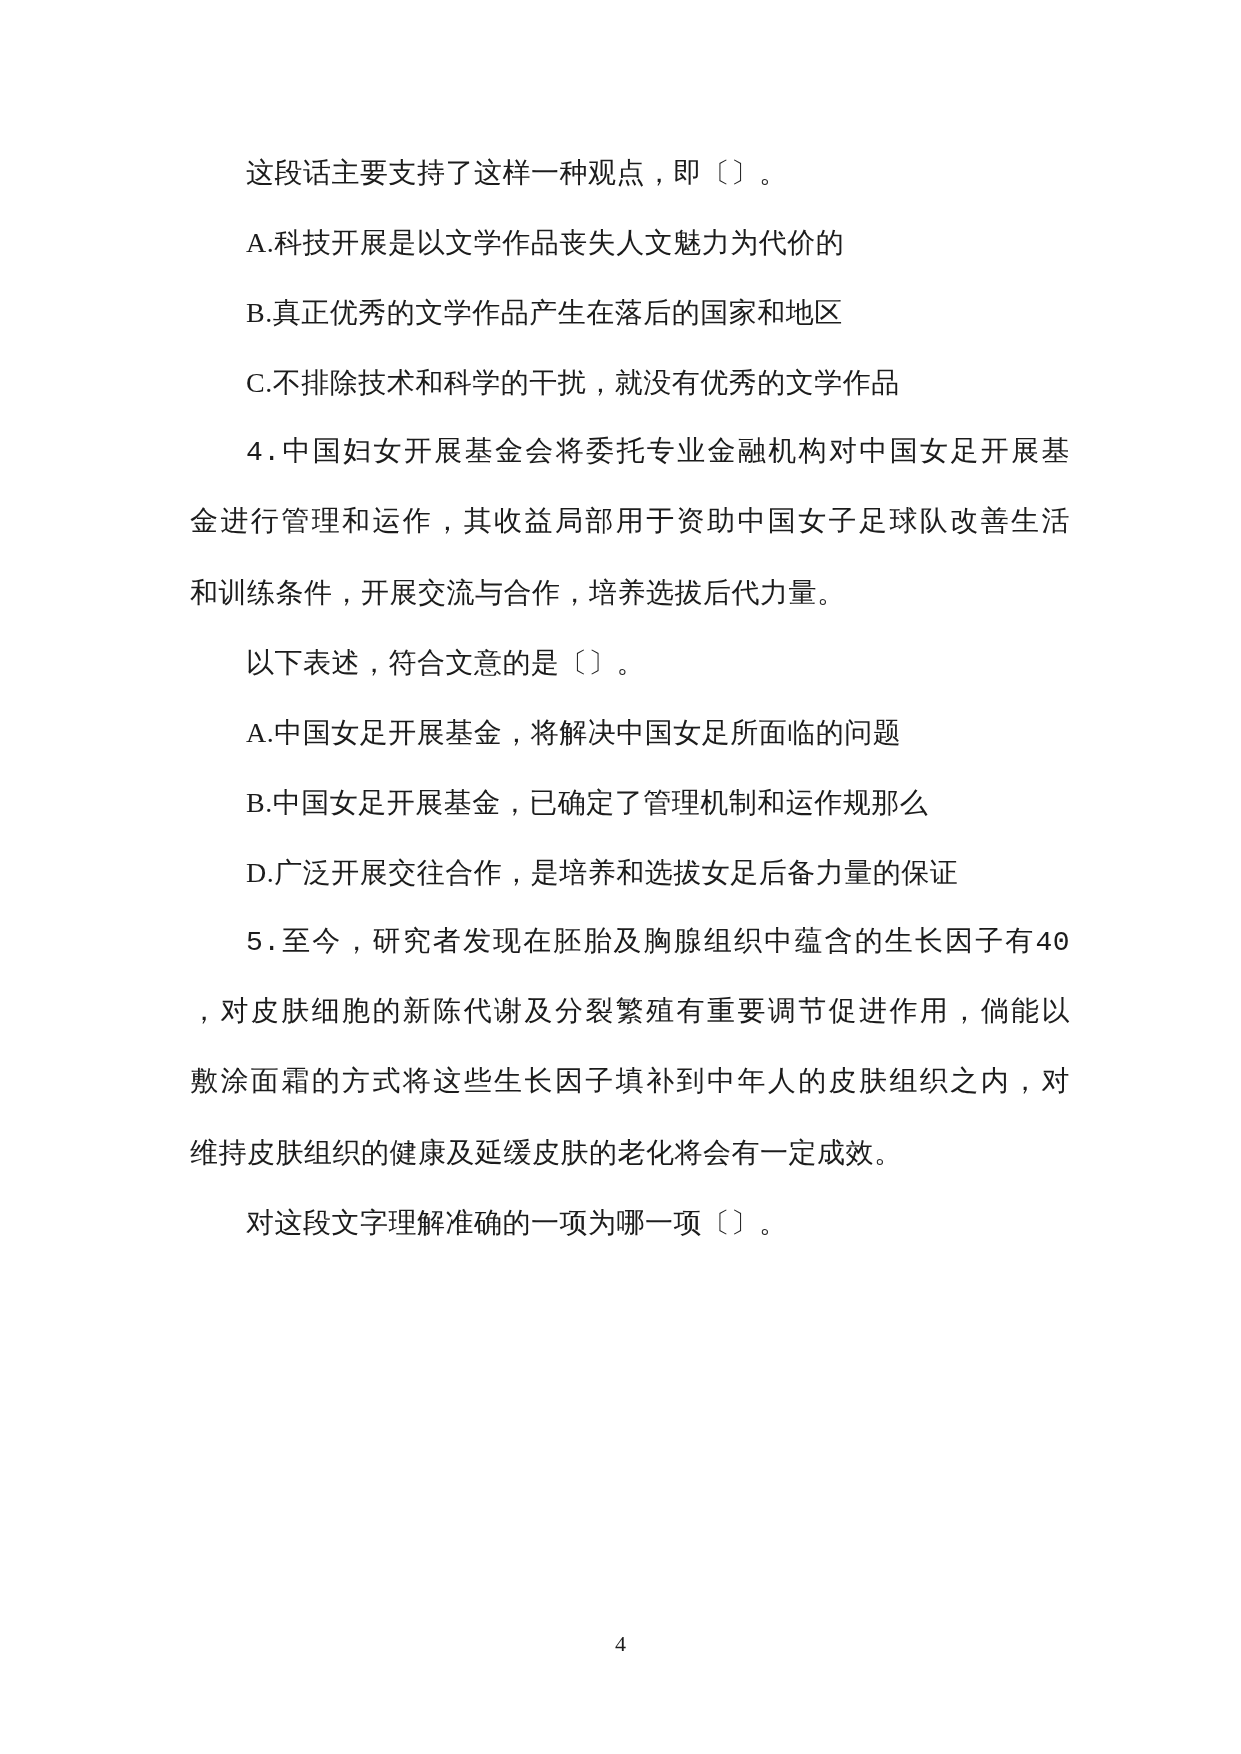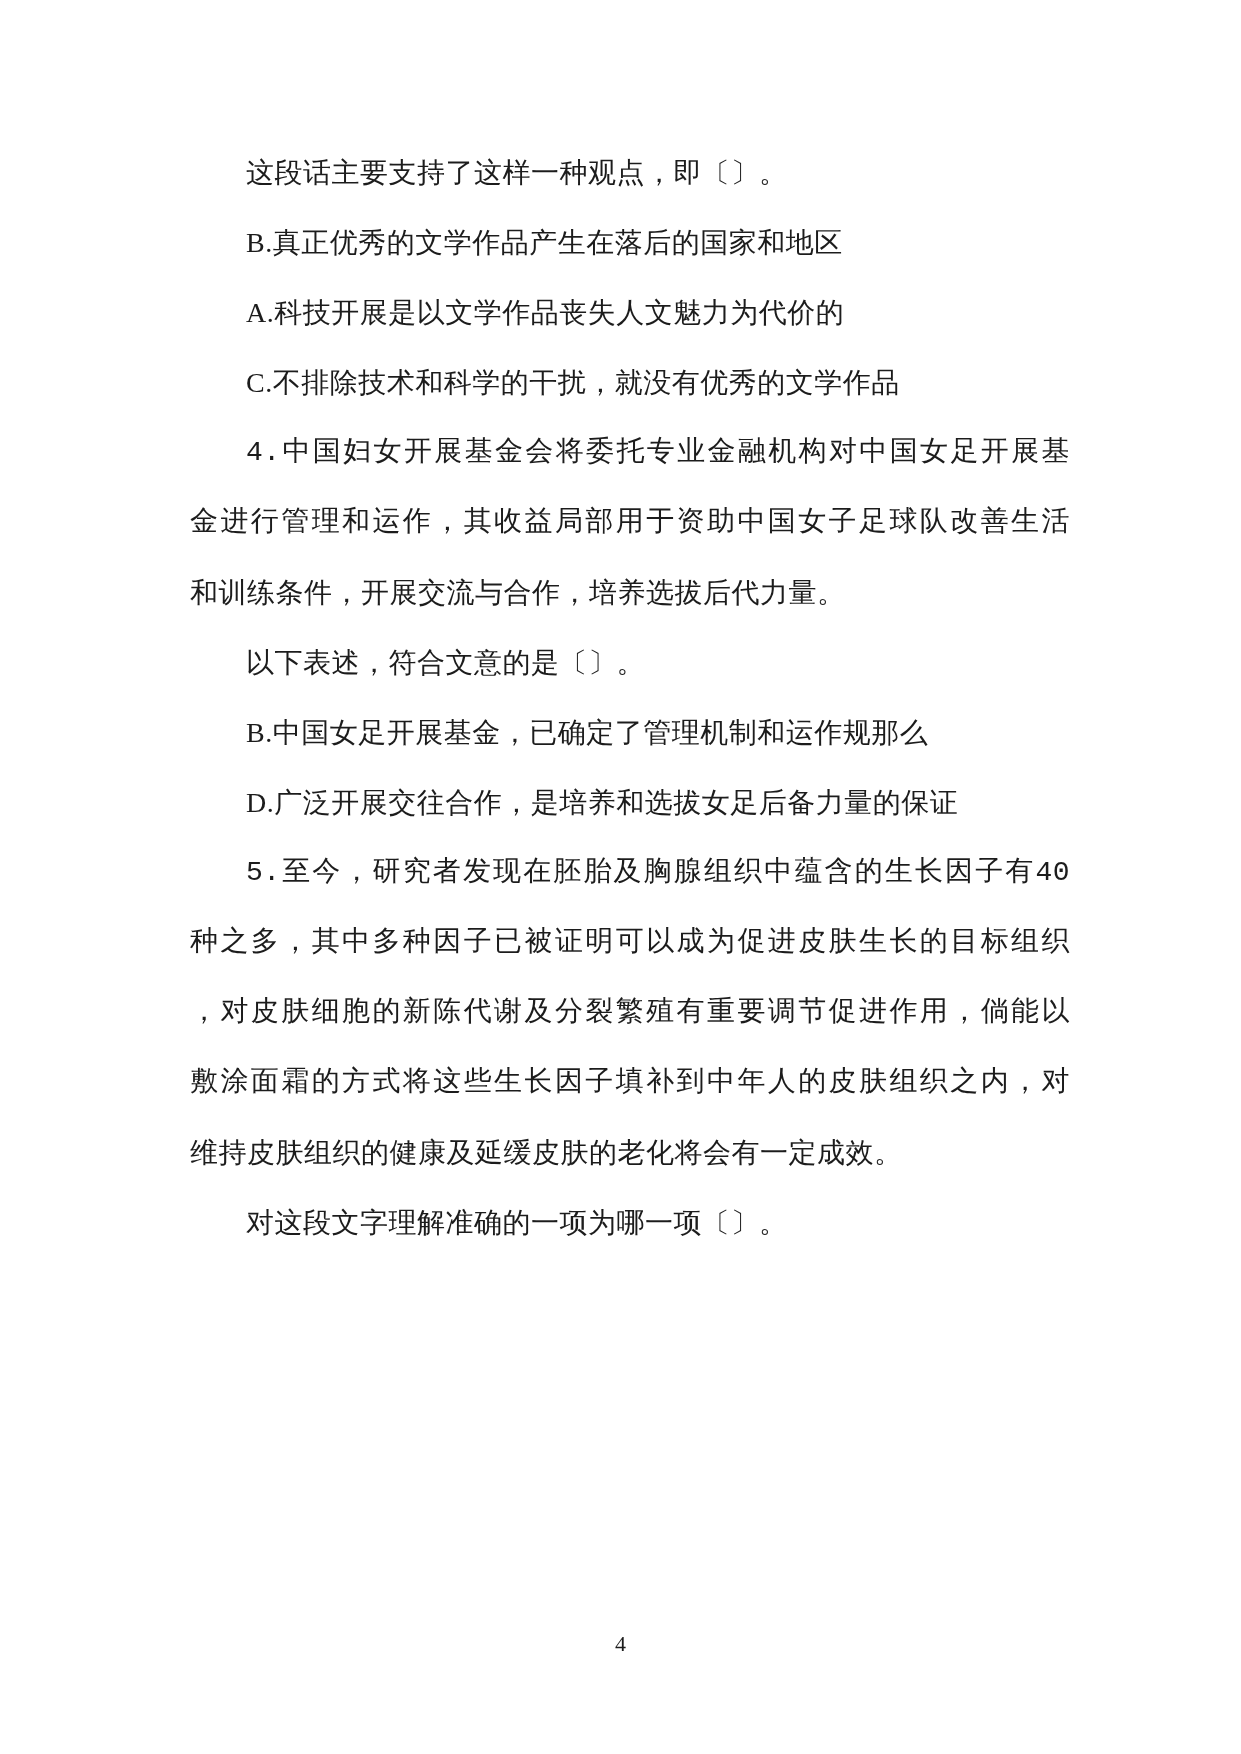--- a/index.html
+++ b/index.html
@@ -52,31 +52,31 @@
     color: #1c1c1c;
     font-family: "Liberation Serif", "DejaVu Serif", serif;
   }
 </style>
 </head>
 <body>
 
 <div class="page">
   <div class="content">
     <div class="line indent">这段话主要支持了这样一种观点，即〔〕。</div>
+    <div class="line indent">A.科技开展是以文学作品丧失人文魅力为代价的</div>
     <div class="line indent">B.真正优秀的文学作品产生在落后的国家和地区</div>
-    <div class="line indent">A.科技开展是以文学作品丧失人文魅力为代价的</div>
     <div class="line indent">C.不排除技术和科学的干扰，就没有优秀的文学作品</div>
     <div class="line indent justify">4.中国妇女开展基金会将委托专业金融机构对中国女足开展基</div>
     <div class="line justify">金进行管理和运作，其收益局部用于资助中国女子足球队改善生活</div>
     <div class="line">和训练条件，开展交流与合作，培养选拔后代力量。</div>
     <div class="line indent">以下表述，符合文意的是〔〕。</div>
+    <div class="line indent">A.中国女足开展基金，将解决中国女足所面临的问题</div>
     <div class="line indent">B.中国女足开展基金，已确定了管理机制和运作规那么</div>
     <div class="line indent">D.广泛开展交往合作，是培养和选拔女足后备力量的保证</div>
     <div class="line indent justify">5.至今，研究者发现在胚胎及胸腺组织中蕴含的生长因子有40</div>
-    <div class="line justify">种之多，其中多种因子已被证明可以成为促进皮肤生长的目标组织</div>
     <div class="line justify">，对皮肤细胞的新陈代谢及分裂繁殖有重要调节促进作用，倘能以</div>
     <div class="line justify">敷涂面霜的方式将这些生长因子填补到中年人的皮肤组织之内，对</div>
     <div class="line">维持皮肤组织的健康及延缓皮肤的老化将会有一定成效。</div>
     <div class="line indent">对这段文字理解准确的一项为哪一项〔〕。</div>
   </div>
   <div class="page-number-row">
     <span class="page-number">4</span>
   </div>
 </div>
 

